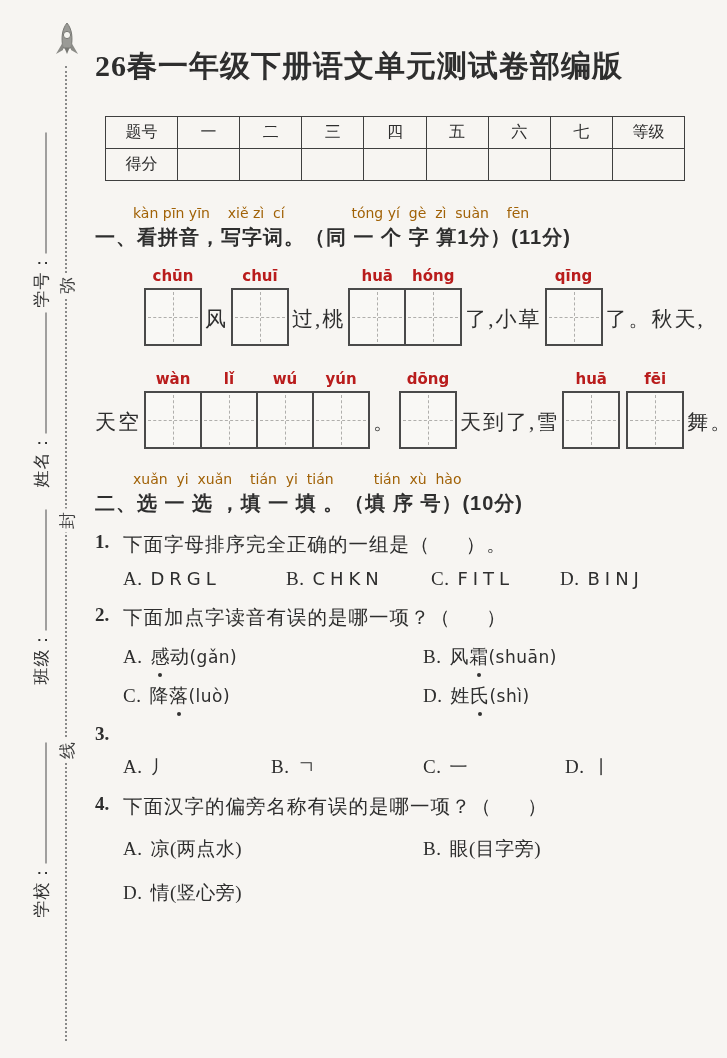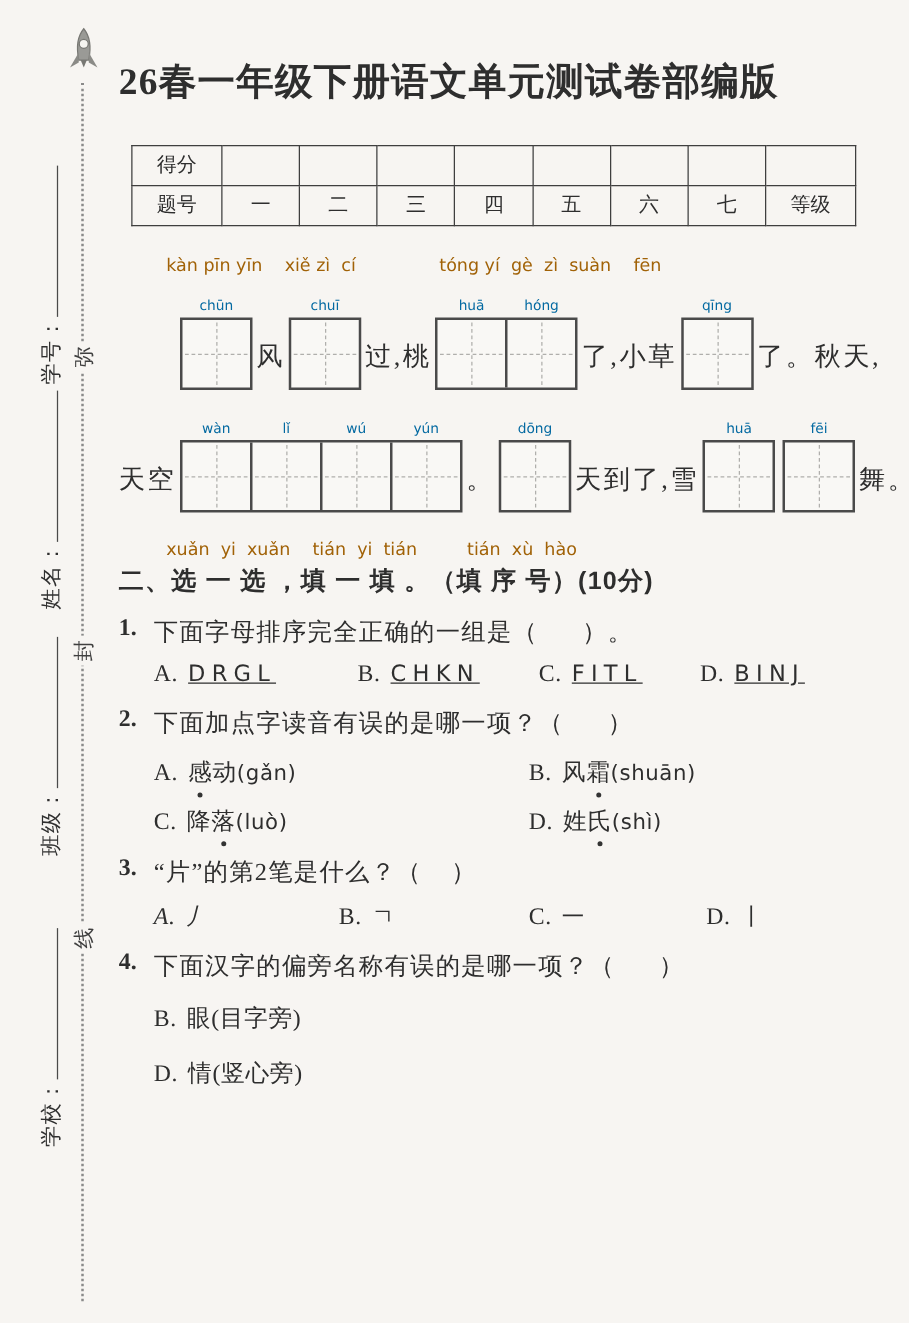--- a/index.html
+++ b/index.html
@@ -54,40 +54,40 @@
   }
 
   
   .fill-line{display:flex;align-items:flex-end;margin-top:16px;}
   .fl1{padding-left:46px;}
   .fl2{margin-top:24px;padding-left:0;}
   .fill-group{display:flex;flex-direction:column;align-items:center;margin:0 3px;}
   .pin-row{display:flex;margin-bottom:3px;}
   .pin-cell{
     width:56px;text-align:center;
-    font-family:"DejaVu Sans", sans-serif;font-size:11px;color:#0369a1;
-    white-space:nowrap;line-height:1.2;
+    font-family:"DejaVu Sans", sans-serif;font-size:15px;color:#b91c1c;
+    white-space:nowrap;line-height:1.2;font-weight:bold;
   }
   .tian-grid{display:flex;border:2px solid #4a4a4a;background:#f9f8f5;}
   .tian-cell{width:54px;height:54px;position:relative;}
   .tian-cell + .tian-cell{border-left:2px solid #4a4a4a;}
   .tian-cell::before{content:"";position:absolute;left:2px;right:2px;top:50%;border-top:1px dashed #b0afac;}
   .tian-cell::after{content:"";position:absolute;top:2px;bottom:2px;left:50%;border-left:1px dashed #b0afac;}
   .fill-text{font-size:21px;letter-spacing:2px;padding-bottom:13px;white-space:pre;}
 
   
   .q-block{margin-top:14px;}
   .q-line{display:flex;margin-top:14px;}
   .q-num{font-weight:bold;font-size:19px;width:28px;flex:none;}
   .q-text{font-size:19.5px;letter-spacing:1px;white-space:pre;}
   .opts{padding-left:28px;margin-top:10px;display:flex;font-size:19px;letter-spacing:0.5px;}
   .opts .opt{white-space:pre;}
   .opts1 .o0{width:163px;} .opts1 .o1{width:145px;} .opts1 .o2{width:129px;}
-  .opts3 .o0{width:148px;font-style:italic;} .opts3 .o1{width:152px;} .opts3 .o2{width:142px;}
-  .optlat{font-family:"DejaVu Sans", sans-serif;font-size:18px;letter-spacing:5px;text-decoration:underline;}
+  .opts3 .o0{width:148px;} .opts3 .o1{width:152px;} .opts3 .o2{width:142px;}
+  .optlat{font-family:"DejaVu Sans", sans-serif;font-size:18px;letter-spacing:5px;}
   .opt-label{margin-right:8px;}
   .two-col{padding-left:28px;margin-top:13px;display:flex;font-size:19px;letter-spacing:0.5px;}
   .two-col .col1{width:300px;}
   .pin-in-opt{font-family:"DejaVu Sans", sans-serif;font-size:17px;}
   .dotted{position:relative;display:inline-block;}
   .dotted::after{
     content:"";position:absolute;left:50%;bottom:-7px;transform:translateX(-50%);
     width:4px;height:4px;background:#333;border-radius:50%;
   }
   .stroke{font-size:18px;}
@@ -127,45 +127,46 @@
     <span class="side-blank"></span>
   </div>
 
   <div class="main">
 
     <h1 class="title">26春一年级下册语文单元测试卷部编版</h1>
 
     <table class="score">
       <tbody>
           <tr>
-        <td class="c0">得分</td>
-        <td class="cm"></td>
-        <td class="cm"></td>
-        <td class="cm"></td>
-        <td class="cm"></td>
-        <td class="cm"></td>
-        <td class="cm"></td>
-        <td class="cm"></td>
-        <td class="c8"></td>
-      </tr>
-      <tr>
         <td class="c0">题号</td>
         <td class="cm">一</td>
         <td class="cm">二</td>
         <td class="cm">三</td>
         <td class="cm">四</td>
         <td class="cm">五</td>
         <td class="cm">六</td>
         <td class="cm">七</td>
         <td class="c8">等级</td>
       </tr>
+      <tr>
+        <td class="c0">得分</td>
+        <td class="cm"></td>
+        <td class="cm"></td>
+        <td class="cm"></td>
+        <td class="cm"></td>
+        <td class="cm"></td>
+        <td class="cm"></td>
+        <td class="cm"></td>
+        <td class="c8"></td>
+      </tr>
     </tbody>
       </table>
 
     <div class="pinyin-line">kàn pīn yīn    xiě zì  cí               tóng yí  gè  zì  suàn    fēn</div>
+    <div class="sec-title">一、看拼音，写字词。（同 一 个 字 算1分）(11分)</div>
     <div class="fill-line fl1">
         <div class="fill-group">
           <div class="pin-row">
             <div class="pin-cell">chūn</div>
           </div>
           <div class="tian-grid">
             <div class="tian-cell"></div>
           </div>
         </div>
         <span class="fill-text">风</span>
@@ -271,36 +272,36 @@
       </div>
       <div class="two-col">
         <span class="col1"><span class="opt-label">C.</span><span>降</span><span class="dotted">落</span><span></span><span class="pin-in-opt">(luò)</span></span>
         <span><span class="opt-label">D.</span><span>姓</span><span class="dotted">氏</span><span></span><span class="pin-in-opt">(shì)</span></span>
       </div>
     </div>
 
     <div class="q-block">
       <div class="q-line">
         <span class="q-num">3.</span>
-        <span class="q-text">“片”的第2笔是什么？（    ）</span>
       </div>
       <div class="opts opts3">
         <span class="opt o0"><span class="opt-label">A.</span><span class="stroke">丿</span></span>
         <span class="opt o1"><span class="opt-label">B.</span><span class="stroke">ㄱ</span></span>
         <span class="opt o2"><span class="opt-label">C.</span><span class="stroke">一</span></span>
         <span class="opt"><span class="opt-label">D.</span><span class="stroke">丨</span></span>
       </div>
     </div>
 
     <div class="q-block">
       <div class="q-line">
         <span class="q-num">4.</span>
         <span class="q-text">下面汉字的偏旁名称有误的是哪一项？（      ）</span>
       </div>
       <div class="two-col" style="margin-top:16px">
+        <span class="col1"><span class="opt-label">A.</span><span>凉(两点水)</span></span>
         <span><span class="opt-label">B.</span><span>眼(目字旁)</span></span>
       </div>
       <div class="two-col" style="margin-top:18px">
         <span><span class="opt-label">D.</span><span>情(竖心旁)</span></span>
       </div>
     </div>
 
   </div>
 </div>
 

